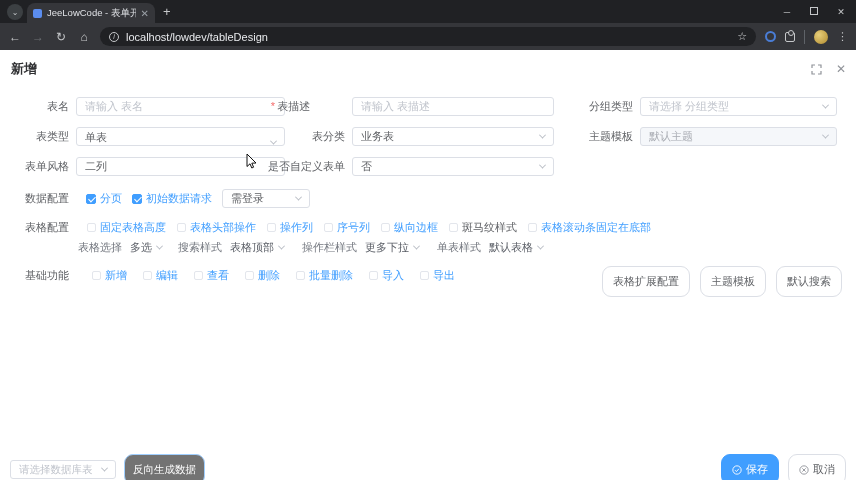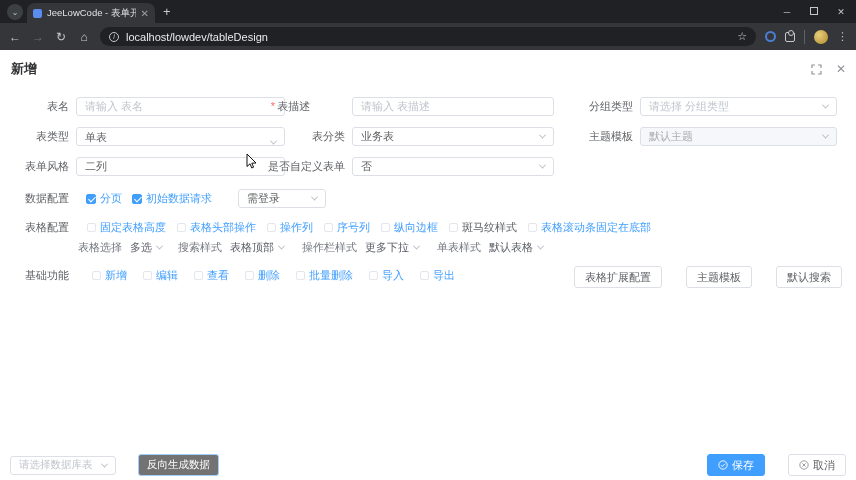--- a/index.html
+++ b/index.html
@@ -52,21 +52,21 @@
 
   .cb { width:10px; height:10px; background:#409eff; border:1px solid #409eff; border-radius:2px; position:relative; flex:none; }
   .cb::after { content:""; position:absolute; left:2.5px; top:0.5px; width:3px; height:6px; border-right:1.3px solid #fff; border-bottom:1.3px solid #fff; transform:rotate(45deg); }
   .cbe { width:9px; height:9px; border:1px solid #e3e6ec; border-radius:2px; background:#fff; flex:none; }
 
   .optitem { display:flex; align-items:center; gap:4px; color:#409eff; }
   .optitem.off { color:#606266; }
   .inline-sel { display:flex; align-items:center; color:#5a5e66; }
   .sublab { color:#73777f; }
 
-  .btn { height:22px; border:1px solid #dcdfe6; border-radius:3px; background:#fff; color:#606266; font-size:11px; display:inline-flex; align-items:center; padding:0 10px; gap:4px;margin-left:14px; }
+  .btn { height:31px; border:1px solid #dcdfe6; border-radius:9px; background:#fff; color:#606266; font-size:11px; display:inline-flex; align-items:center; padding:0 10px; gap:4px; }
   .btn.primary { background:#409eff; border-color:#409eff; color:#fff; }
   .btn.primary.disabled { background:#737373; border-color:#a0cfff; }
 
   .footer-left { position:absolute; left:10px; top:404px; display:flex; align-items:center; gap:8px; }
   .footer-right { position:absolute; right:10px; top:404px; display:flex; align-items:center; gap:9px; }
 
   .cursor { position:absolute; left:246px; top:104px; width:12px; height:16px; z-index:9; }
 </style>
 </head>
 <body>
@@ -181,21 +181,21 @@
     <div class="row" style="left:0; top:139px; gap:10px;">
       <span class="lab" style="width:76px;">数据配置</span>
       <span class="optitem">
         <span class="cb"></span>
         <span>分页</span>
       </span>
       <span class="optitem">
         <span class="cb"></span>
         <span>初始数据请求</span>
       </span>
-      <div class="ctrl" style="width:88px; margin-left:16px;">
+      <div class="ctrl" style="width:88px; margin-left:0;">
         <span class="val">需登录</span>
         <span class="chev"></span>
       </div>
     </div>
 
     <div class="row" style="left:0; top:170px; gap:11px;">
       <span class="lab" style="width:76px;">表格配置</span>
       <span class="optitem">
           <span class="cbe"></span>
           <span>固定表格高度</span>

